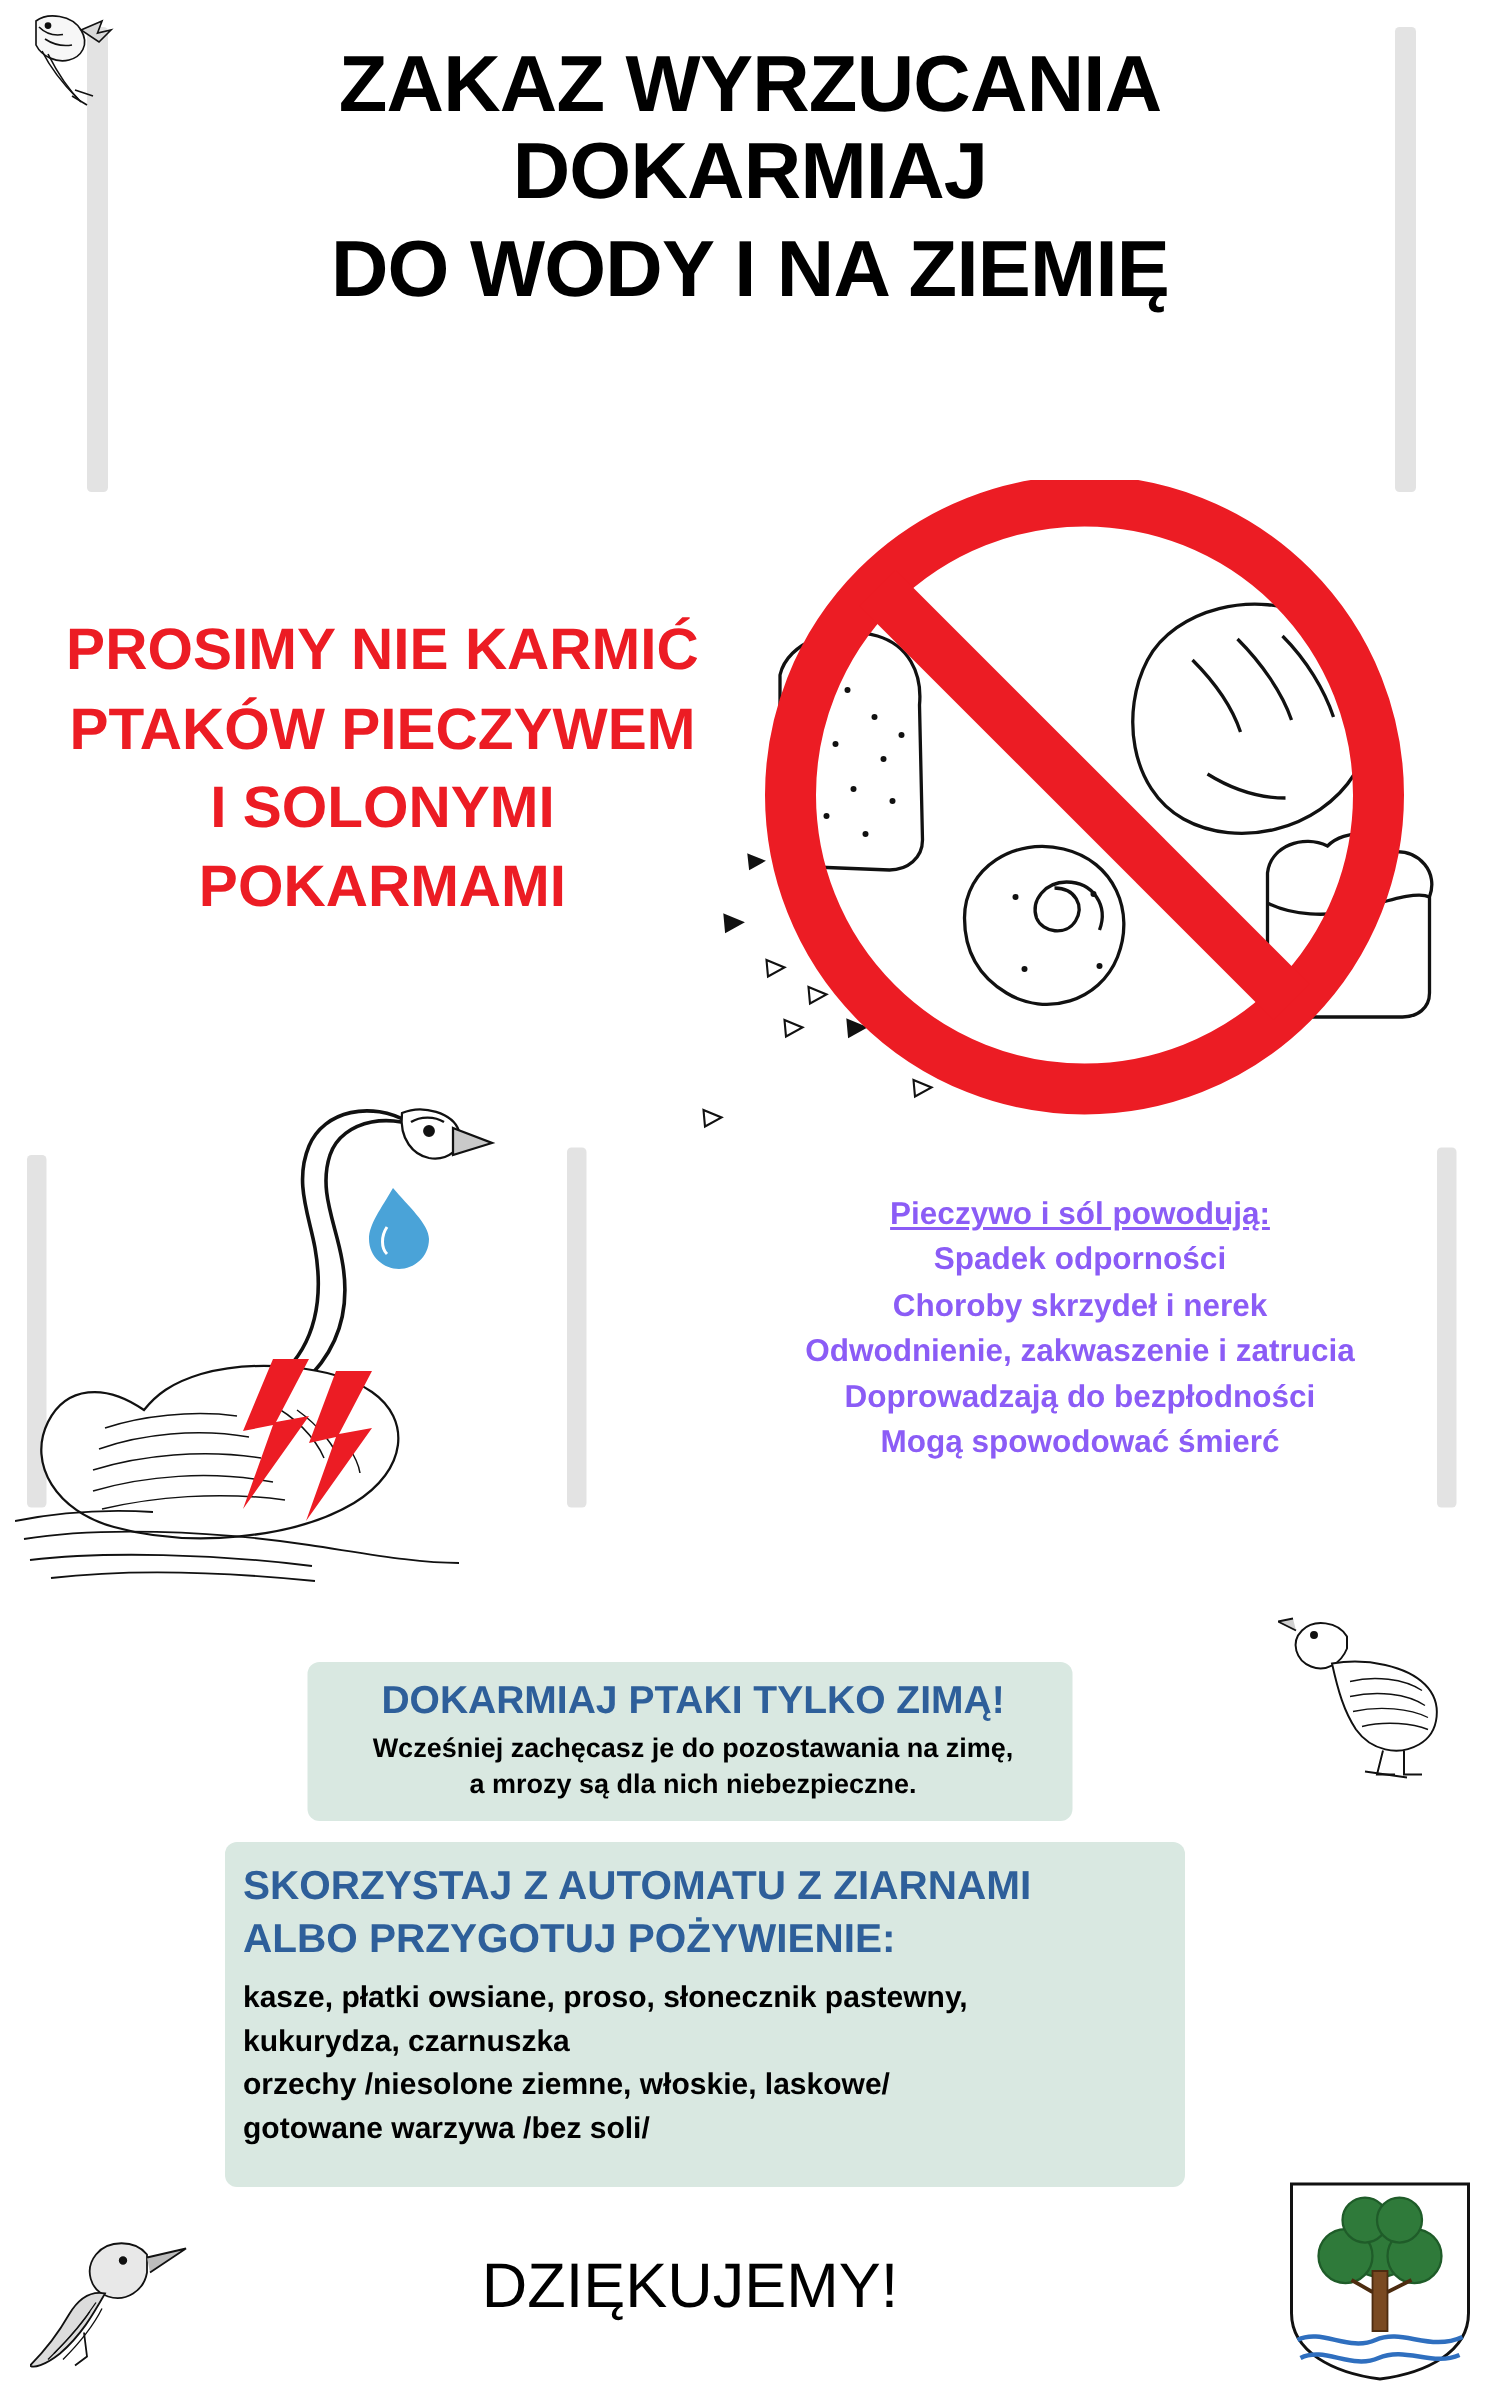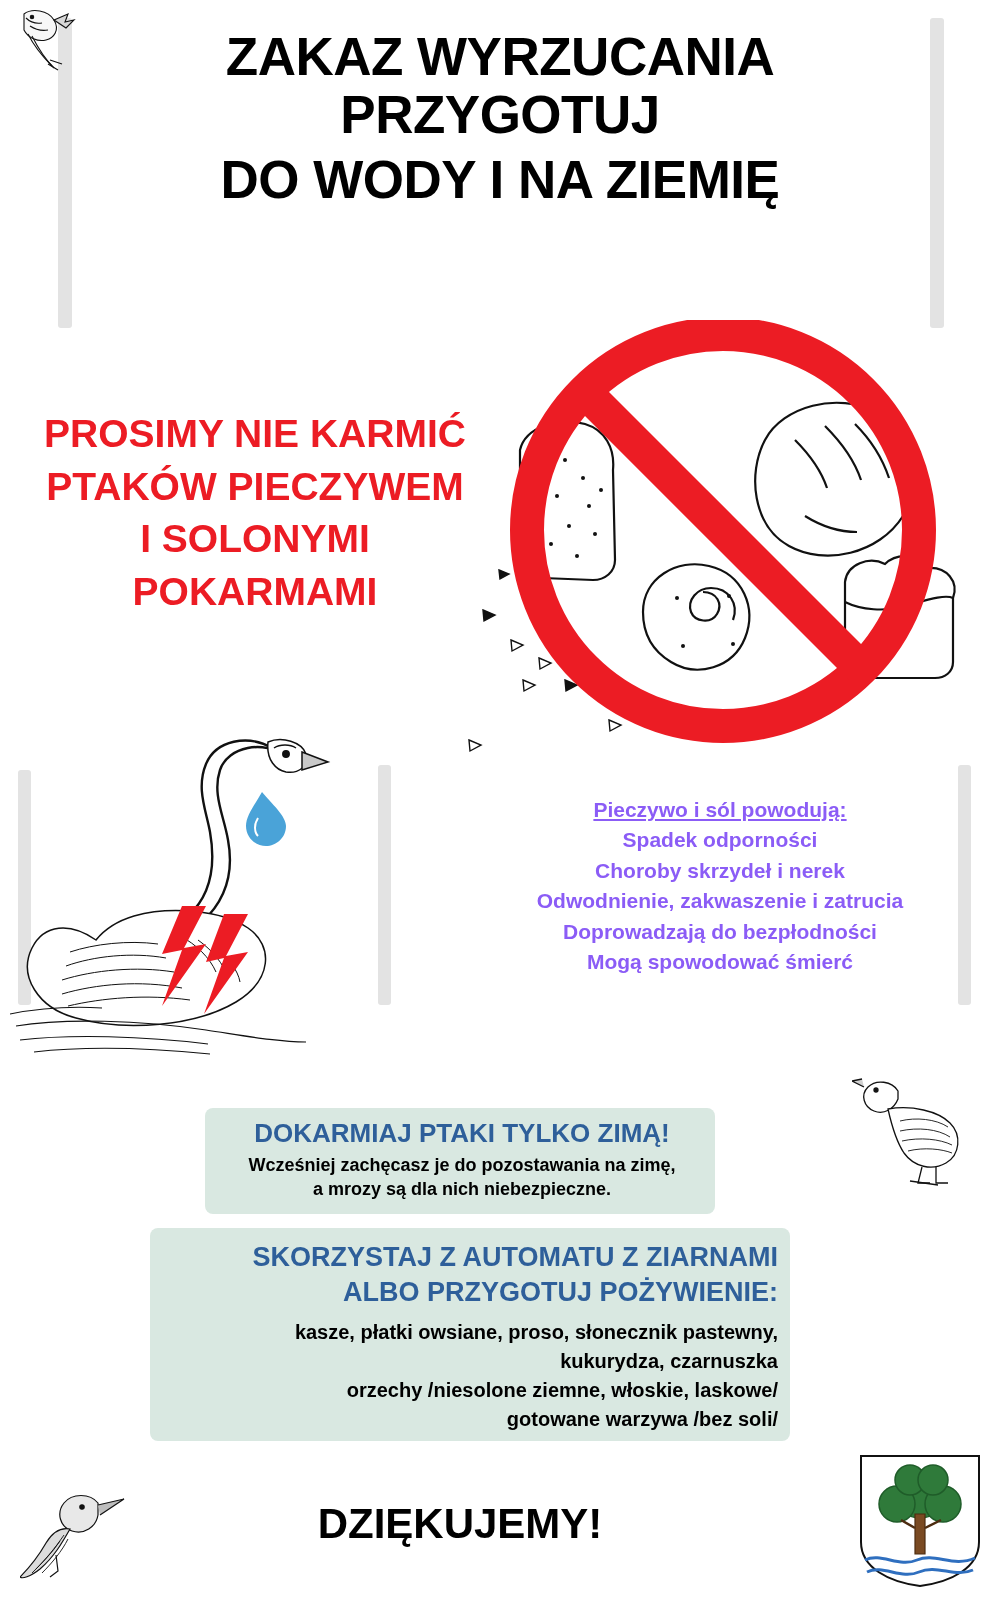--- a/index.html
+++ b/index.html
@@ -127,23 +127,23 @@
     display: block;
   }
 
   .green-block-2 {
     position: absolute;
     left: 150px;
     top: 1228px;
     width: 640px;
     background: #d9e8e1;
     border-radius: 8px;
-    padding: 12px 12px 7px 12px;
+    padding: 12px 12px 24px 12px;
     box-sizing: border-box;
-    text-align: right;
+    text-align: left;
   }
   .gb2-title {
     color: #2e5f9a;
     font-size: 27px;
     font-weight: bold;
     line-height: 1.3;
     display: block;
   }
   .gb2-list {
     color: #000;
@@ -156,21 +156,21 @@
   .gb2-list span { display: block; }
 
   
   .thanks {
     position: absolute;
     left: 180px;
     top: 1500px;
     width: 560px;
     text-align: center;
     font-size: 42px;
-    font-weight: bold;
+    font-weight: normal;
     color: #000;
   }
 
   
   .bird-topleft { position: absolute; left: 8px; top: 4px; width: 80px; height: 70px; }
   .bird-duck { position: absolute; left: 852px; top: 1075px; width: 120px; height: 115px; }
   .bird-crow { position: absolute; left: 20px; top: 1485px; width: 110px; height: 100px; }
 
   
   .crest { position: absolute; left: 855px; top: 1450px; width: 130px; height: 140px; }
@@ -197,21 +197,21 @@
         <path d="M22 22 C28 26, 34 27, 40 26"></path>
         <circle cx="24" cy="13" r="1.7" fill="#111"></circle>
         <path d="M40 60 L50 66"></path>
         <path d="M42 56 L54 60"></path>
       </g>
     </svg>
   </div>
 
   <div class="title">
     <span>ZAKAZ WYRZUCANIA</span>
-    <span class="line2">PRZYGOTUJ</span>
+    <span class="line2">DOKARMIAJ</span>
     <span class="line3">DO WODY I NA ZIEMIĘ</span>
   </div>
 
   <div class="red-warning">
     <span>PROSIMY NIE KARMIĆ</span>
     <span>PTAKÓW PIECZYWEM</span>
     <span>I SOLONYMI</span>
     <span>POKARMAMI</span>
   </div>
 

